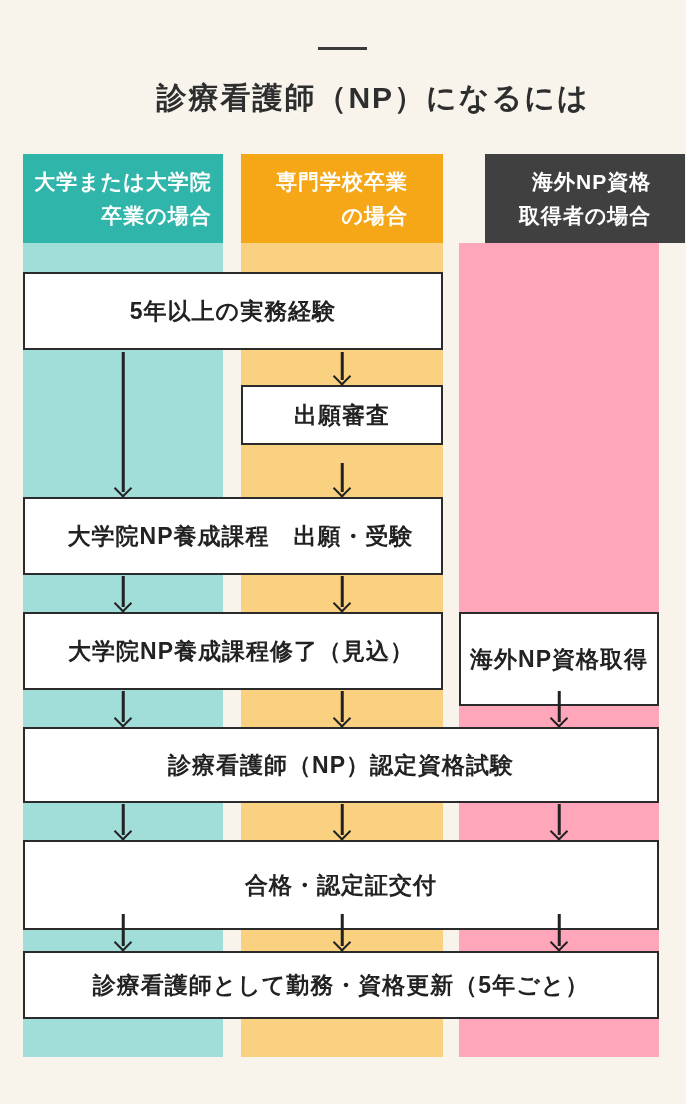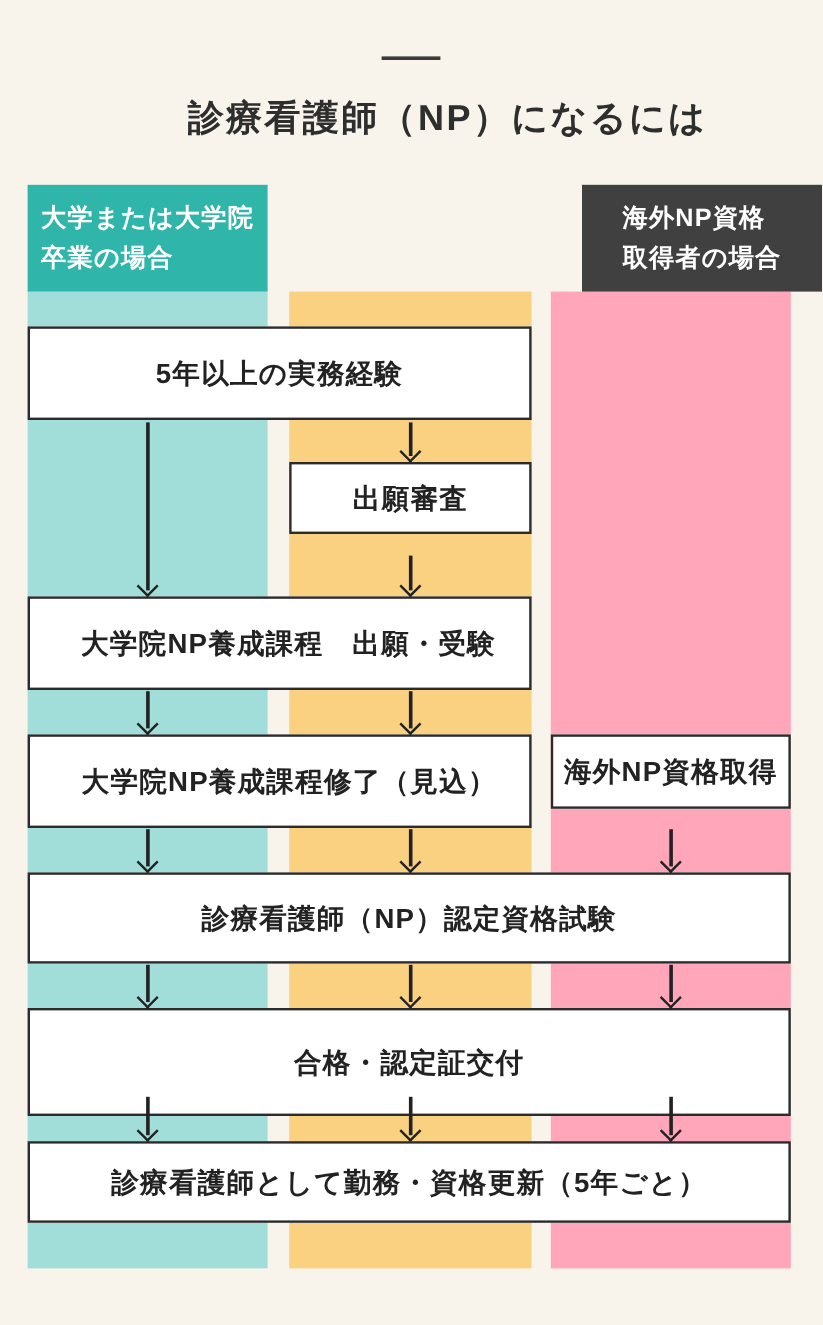--- a/index.html
+++ b/index.html
@@ -46,21 +46,21 @@
   .strip.c2 { left: 241px; width: 202px; background: #f9d180; }
   .strip.c3 { left: 459px; width: 200px; background: #ffa6ba; }
   .colhead {
     position: absolute;
     top: 154px;
     height: 89px;
     width: 200px;
     display: flex;
     align-items: center;
     justify-content: center;
-    text-align: left;
+    text-align: right;
     color: #ffffff;
     font-size: 21px;
     font-weight: 700;
     line-height: 34px;
     white-space: pre-line;
     letter-spacing: 1px;
   }
   .colhead.c1 { left: 23px;  background: #2fb5a9; }
   .colhead.c2 { left: 241px; width: 202px; background: #f5a717; }
   .colhead.c3 { left: 485px; background: #404040; }
@@ -112,32 +112,34 @@
 
   <div class="title-dash"></div>
   <h1 class="page-title">診療看護師（NP）になるには</h1>
 
   <div class="strip c1"></div>
   <div class="strip c2"></div>
   <div class="strip c3"></div>
 
   <div class="colhead c1">大学または大学院
 卒業の場合</div>
+  <div class="colhead c2">専門学校卒業
+の場合</div>
   <div class="colhead c3">海外NP資格
 取得者の場合</div>
 
   <div class="node" style="left:23px;  top:272px; width:420px; height:78px;">5年以上の実務経験</div>
 
   <div class="node" style="left:241px; top:385px; width:202px; height:60px;">出願審査</div>
 
   <div class="node" style="left:23px;  top:497px; width:420px; height:78px;padding-left:15px;">大学院NP養成課程　出願・受験</div>
 
   <div class="node" style="left:23px;  top:612px; width:420px; height:78px;padding-left:16px;">大学院NP養成課程修了（見込）</div>
 
-  <div class="node" style="left:459px; top:612px; width:200px; height:62px;">海外NP資格取得</div>
+  <div class="node" style="left:459px; top:612px; width:200px; height:94px;">海外NP資格取得</div>
 
   <div class="node" style="left:23px;  top:727px; width:636px; height:76px;">診療看護師（NP）認定資格試験</div>
 
   <div class="node" style="left:23px;  top:840px; width:636px; height:90px;">合格・認定証交付</div>
 
   <div class="node" style="left:23px;  top:951px; width:636px; height:68px;">診療看護師として勤務・資格更新（5年ごと）</div>
 
   <div class="arrow" style="left:332px; top:352px; height:32px;"></div>
   <div class="arrow" style="left:113px; top:352px; height:144px;"></div>
   <div class="arrow" style="left:332px; top:463px; height:33px;"></div>

